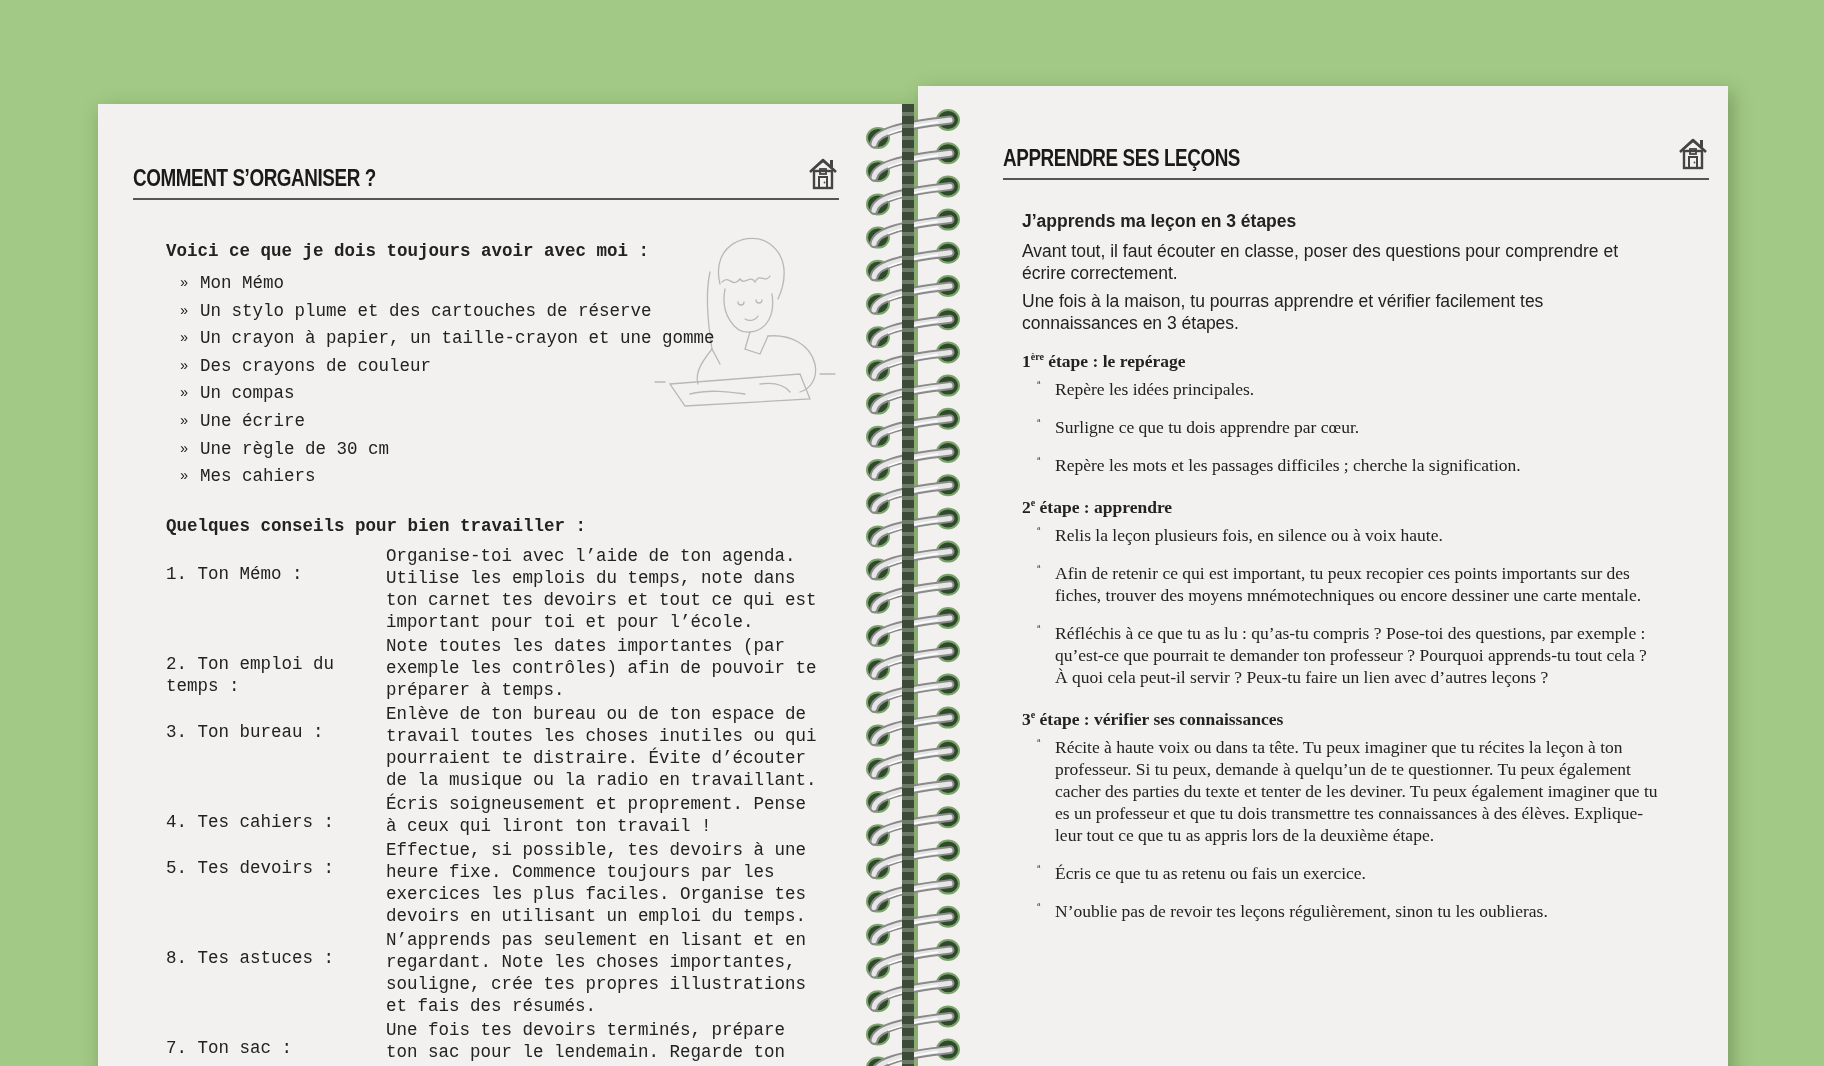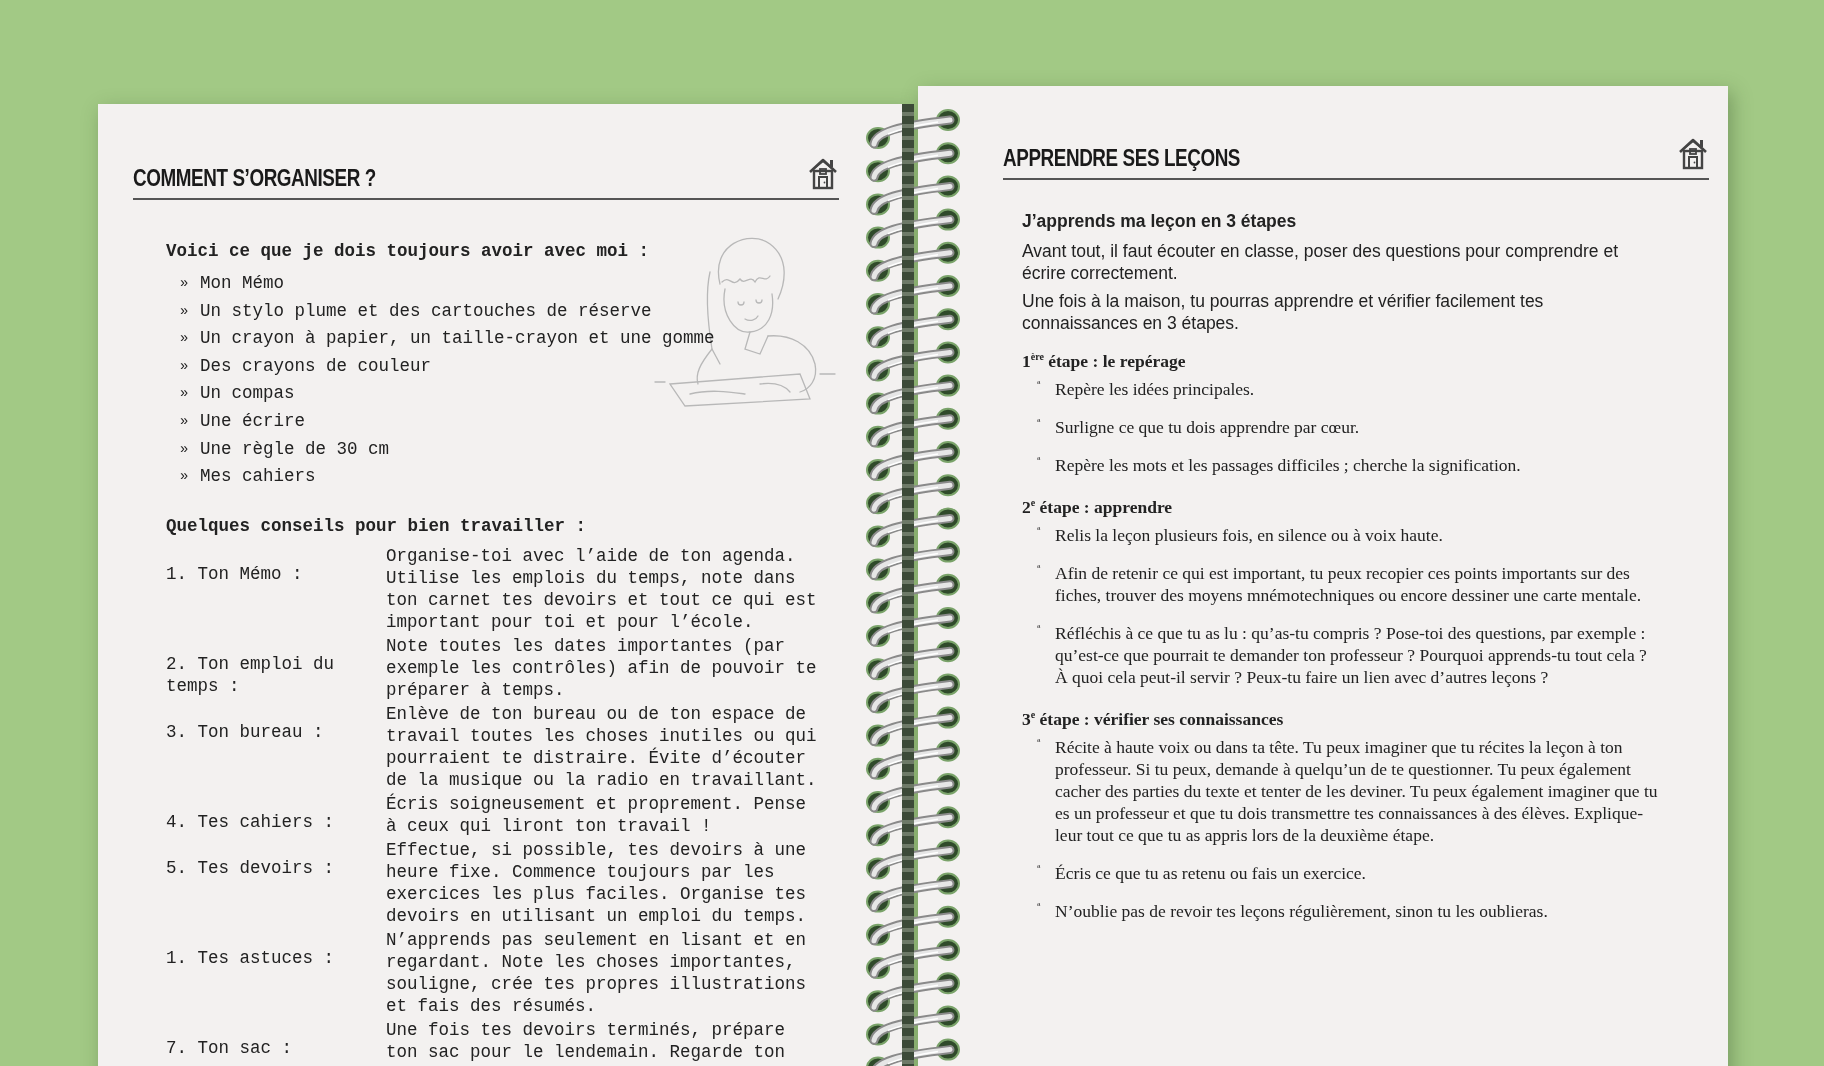--- a/index.html
+++ b/index.html
@@ -150,21 +150,21 @@
         </div>
       <div class="tip">
           <div class="tip-label">4. Tes cahiers :</div>
           <div class="tip-text">Écris soigneusement et proprement. Pense à ceux qui liront ton travail !</div>
         </div>
       <div class="tip">
           <div class="tip-label">5. Tes devoirs :</div>
           <div class="tip-text">Effectue, si possible, tes devoirs à une heure fixe. Commence toujours par les exercices les plus faciles. Organise tes devoirs en utilisant un emploi du temps.</div>
         </div>
       <div class="tip">
-          <div class="tip-label">1. Tes astuces :</div>
+          <div class="tip-label">8. Tes astuces :</div>
           <div class="tip-text">N’apprends pas seulement en lisant et en regardant. Note les choses importantes, souligne, crée tes propres illustrations et fais des résumés.</div>
         </div>
       <div class="tip">
           <div class="tip-label">7. Ton sac :</div>
           <div class="tip-text">Une fois tes devoirs terminés, prépare ton sac pour le lendemain. Regarde ton emploi du temps pour ne pas oublier, par exemple, tes affaires de sport.</div>
         </div>
     </div>
   </div>
 
   <div class="page page-right">

